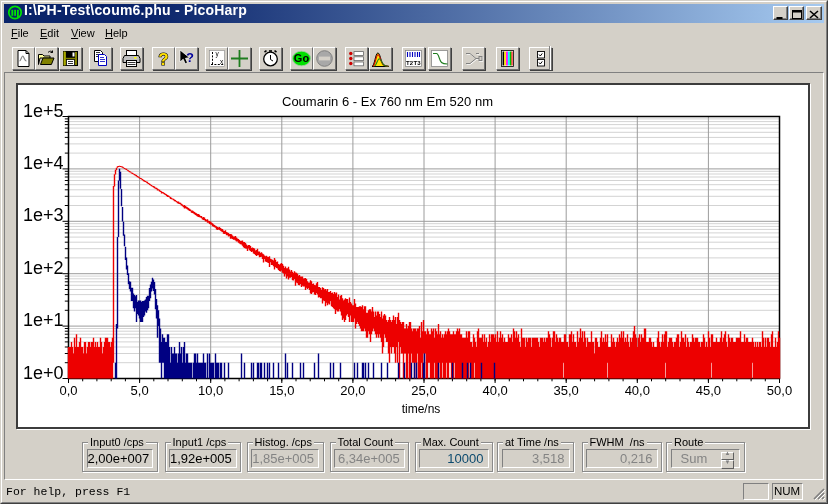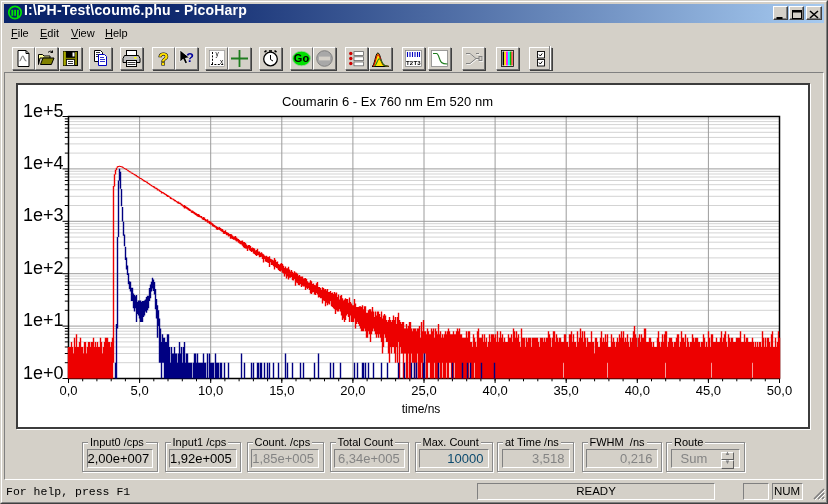--- a/index.html
+++ b/index.html
@@ -421,21 +421,21 @@
 <div class="abs tns">time/ns</div>
 <div class="grp" style="left:82px;width:75.5px">
 <div class="leg">Input0 /cps</div>
 <div class="vbox"><span style="color:#000">2,00e+007</span></div>
 </div>
 <div class="grp" style="left:164.5px;width:76.5px">
 <div class="leg">Input1 /cps</div>
 <div class="vbox"><span style="color:#000">1,92e+005</span></div>
 </div>
 <div class="grp" style="left:246.5px;width:77px">
-<div class="leg">Count. /cps</div>
+<div class="leg">Histog. /cps</div>
 <div class="vbox"><span style="color:#848484">1,85e+005</span></div>
 </div>
 <div class="grp" style="left:329.5px;width:79.8px">
 <div class="leg">Total Count</div>
 <div class="vbox"><span style="color:#848484">6,34e+005</span></div>
 </div>
 <div class="grp" style="left:414.5px;width:78.5px">
 <div class="leg">Max. Count</div>
 <div class="vbox"><span style="color:#0c4a6e">10000</span></div>
 </div>
@@ -455,21 +455,20 @@
           <span class="ar">▲</span>
         </div>
         <div class="sb">
           <span class="ar">▼</span>
         </div>
       </div>
 </div>
 </div>
 <div class="abs sbar">
 <div class="sftext">For help, press F1</div>
-<div class="spanel" style="left:475px;width:238px">READY</div>
 <div class="spanel" style="left:741px;width:26px"></div>
 <div class="spanel" style="left:769.5px;width:31px">NUM</div>
 <svg style="position:absolute;right:1px;bottom:2px" width="13" height="13">
       <g stroke="#808080" stroke-width="1.6">
         <path d="M12 2L2 12M12 6L6 12M12 10L10 12"></path>
       </g>
       <g stroke="#fff" stroke-width="1">
         <path d="M13 3L3 13M13 7L7 13M13 11L11 13"></path>
       </g>
     </svg>

